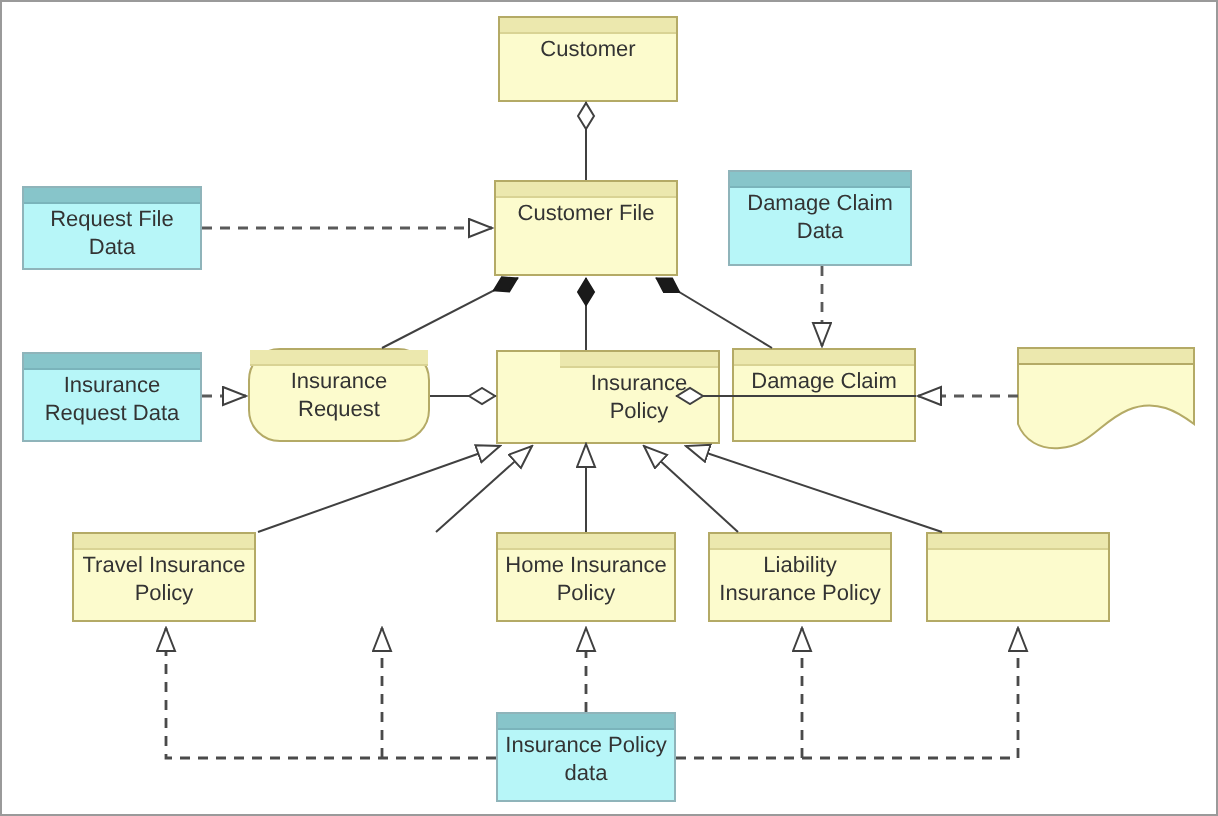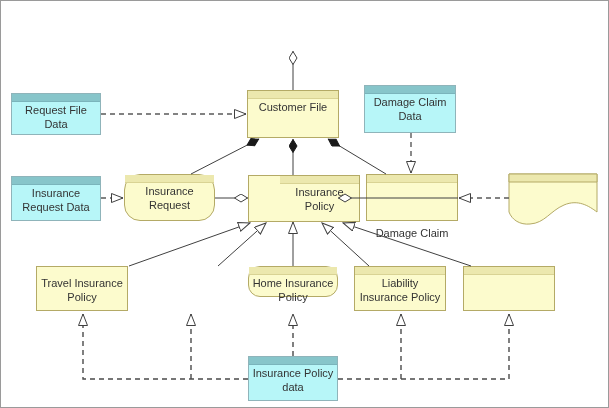--- a/index.html
+++ b/index.html
@@ -22,48 +22,52 @@
   .node.data { background:#b7f6f8; border-color:#8fb4ba; }
   .node.data .band { background:#87c5ca; border-bottom-color:#7ab4bb; }
   .node.ghost { border:none; background:transparent; }
   #wires { position:absolute; left:0; top:0; width:609px; height:408px; z-index:2; pointer-events:none; }
 </style>
 </head>
 <body>
 
 <div id="canvas">
 
+  <div class="node" style="left:248px;top:7px;width:90px;height:43px;">
+    <div class="band"></div>
+    <div class="lbl">Customer</div>
+  </div>
 
   <div class="node" style="left:246px;top:89px;width:92px;height:48px;">
     <div class="band"></div>
     <div class="lbl">Customer File</div>
   </div>
 
   <div class="node" style="left:123px;top:173px;width:91px;height:47px;border-radius:16px;">
     <div class="band"></div>
     <div class="lbl">Insurance Request</div>
   </div>
 
   <div class="node" style="left:247px;top:174px;width:112px;height:47px;padding-left:31px;">
     <div class="band"></div>
     <div class="lbl">Insurance Policy</div>
   </div>
 
-  <div class="node" style="left:365px;top:173px;width:92px;height:47px;gap:42px;">
+  <div class="node" style="left:365px;top:173px;width:92px;height:47px;">
     <div class="band"></div>
     <div class="lbl">Damage Claim</div>
   </div>
 
-  <div class="node" style="left:35px;top:265px;width:92px;height:45px;align-items:center;">
+  <div class="node" style="left:35px;top:265px;width:92px;height:45px;">
     <div class="band"></div>
     <div class="lbl">Travel Insurance Policy</div>
   </div>
 
 
-  <div class="node" style="left:247px;top:265px;width:90px;height:31px;border-radius:12px;">
+  <div class="node" style="left:247px;top:265px;width:90px;height:45px;">
     <div class="band"></div>
     <div class="lbl">Home Insurance Policy</div>
   </div>
 
   <div class="node" style="left:353px;top:265px;width:92px;height:45px;">
     <div class="band"></div>
     <div class="lbl">Liability Insurance Policy</div>
   </div>
 
   <div class="node" style="left:462px;top:265px;width:92px;height:45px;">

